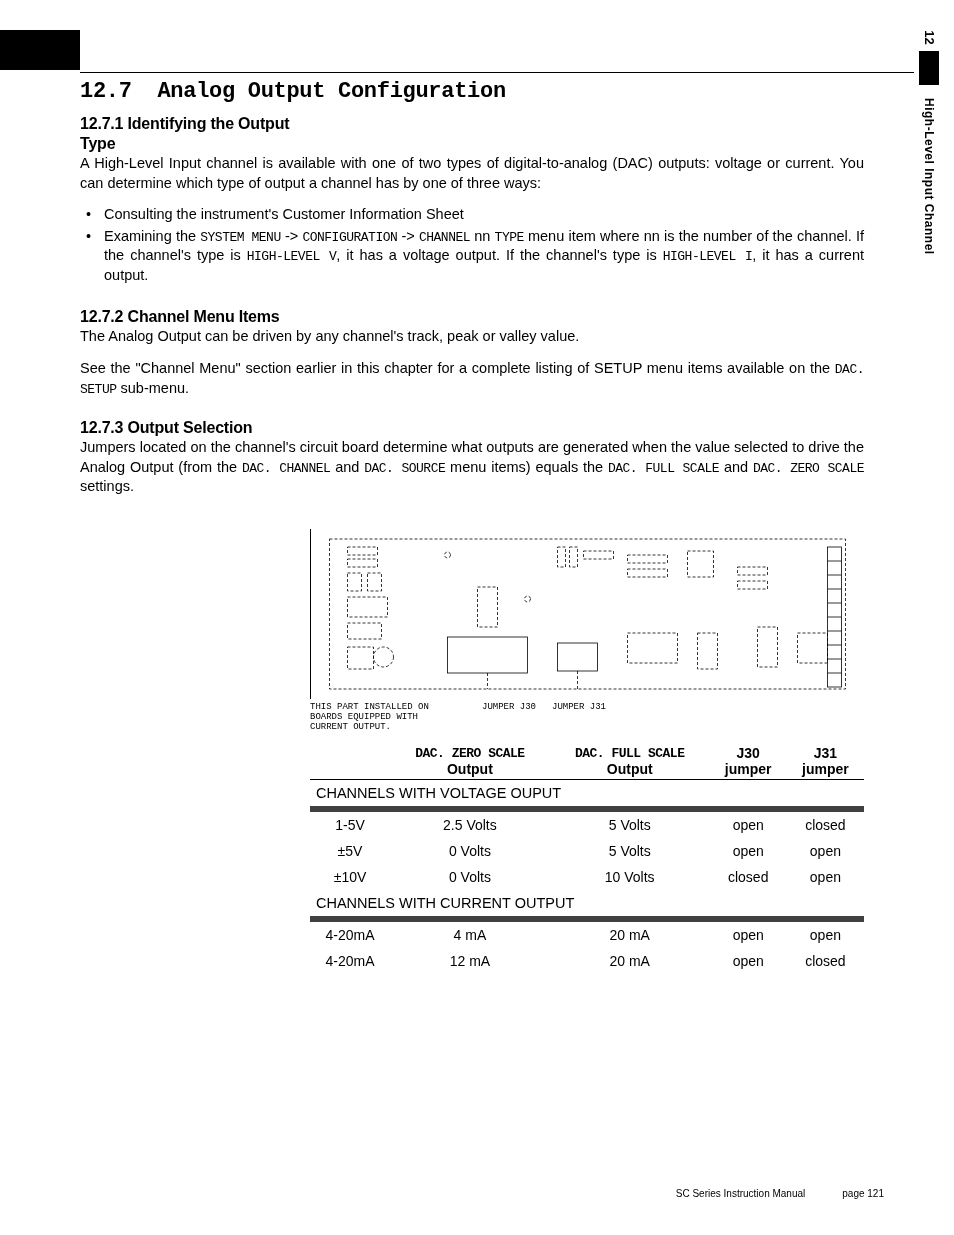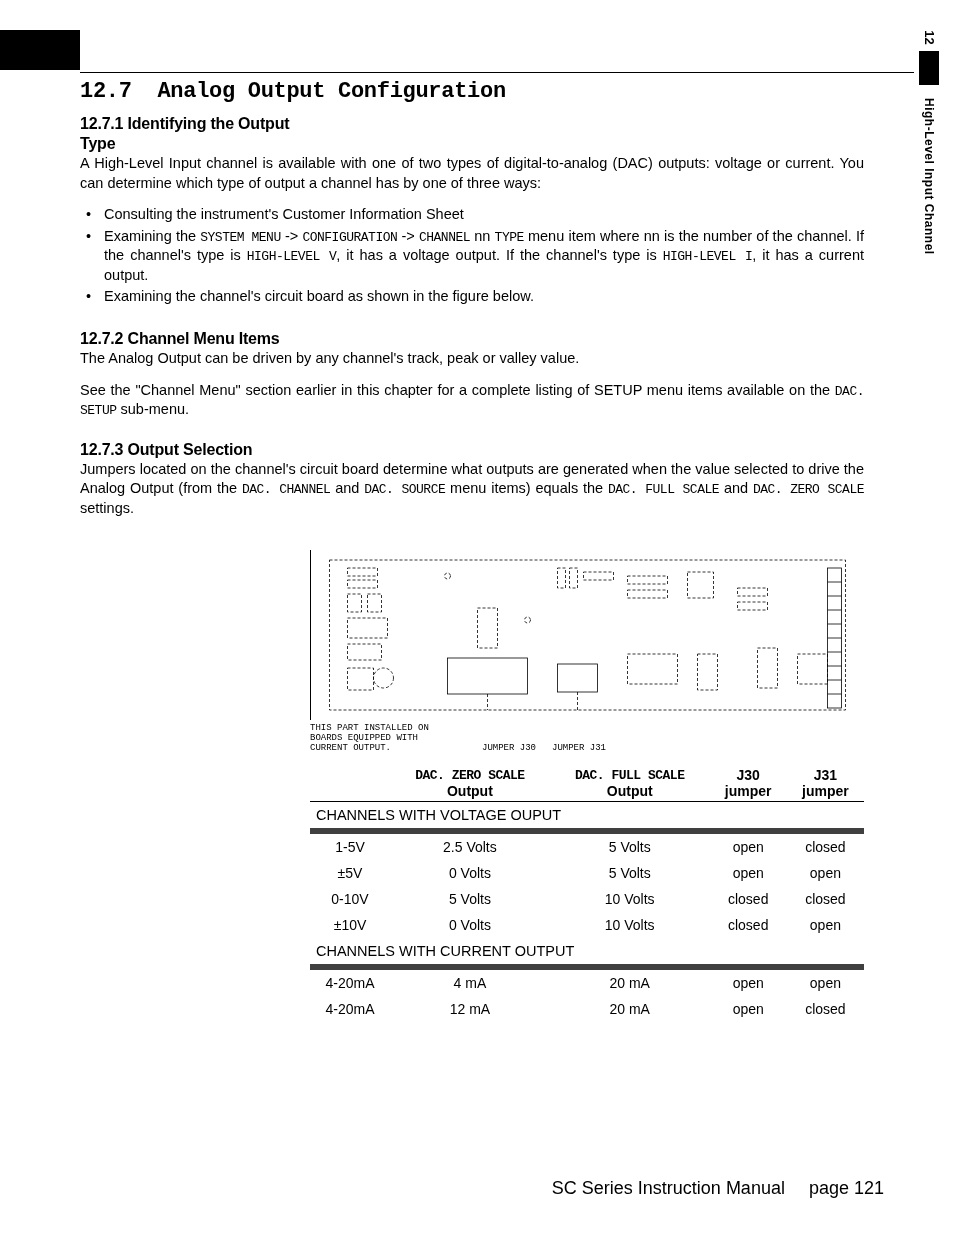--- a/index.html
+++ b/index.html
@@ -113,21 +113,21 @@
     padding: 8px 4px 4px 4px;
   }
   .circuit svg { width: 100%; height: 160px; }
   .callouts {
     font-family: "Courier New", monospace;
     font-size: 9px;
     line-height: 1.1;
     margin-top: 4px;
     display: flex;
     gap: 16px;
-    align-items: flex-end;
+    align-items: flex-start;
   }
   .callouts .note { max-width: 150px; }
   .fig-caption {
     text-align: center;
     font-family: "Arial Narrow", Arial, sans-serif;
     font-weight: bold;
     font-size: 14px;
     margin: 14px 0 24px 0;
   }
   .jumper-table {
@@ -157,22 +157,22 @@
     border-bottom: 6px solid #404040;
     font-size: 14.5px;
   }
   .col-blank { width: 80px; }
   .footer {
     position: absolute;
     bottom: 36px;
     left: 80px; right: 70px;
     display: flex;
     justify-content: flex-end;
-    gap: 24px;
-    font-size: 18px;
+    gap: 37px;
+    font-size: 10px;
   }
 </style>
 </head>
 <body>
 
 <div class="page">
   <div class="black-bar"></div>
 
   <div class="side-tab">
     <span class="side-num">12</span>
@@ -192,21 +192,20 @@
       <span>12.7.1</span>
       <span>Identifying the Output Type</span>
     </div>
     <div class="body-col">
       <p>A High-Level Input channel is available with one of two types of digital-to-analog (DAC) outputs: voltage or current.  You can determine which type of output a channel has by one of three ways:</p>
       <ul>
         <li><span>Consulting the instrument's Customer Information Sheet</span></li>
         <li>
           <span>Examining the </span><span class="mono">SYSTEM MENU</span><span> -&gt; </span><span class="mono">CONFIGURATION</span><span> -&gt; </span><span class="mono">CHANNEL</span><span> nn </span><span class="mono">TYPE</span><span> menu item where nn is the number of the channel. If the channel's type is </span><span class="mono">HIGH-LEVEL V</span><span>, it has a voltage output. If the channel's type is </span><span class="mono">HIGH-LEVEL I</span><span>, it has a current output.</span>
         </li>
-        <li><span>Examining the channel's circuit board as shown in the figure below.</span></li>
       </ul>
     </div>
   </div>
 
   <div class="row">
     <div class="side-head">
       <span>12.7.2</span>
       <span>Channel Menu Items</span>
     </div>
     <div class="body-col">
@@ -306,27 +305,20 @@
             <td>closed</td>
           </tr>
         <tr>
             <td>±5V</td>
             <td>0 Volts</td>
             <td>5 Volts</td>
             <td>open</td>
             <td>open</td>
           </tr>
         <tr>
-            <td>0-10V</td>
-            <td>5 Volts</td>
-            <td>10 Volts</td>
-            <td>closed</td>
-            <td>closed</td>
-          </tr>
-        <tr>
             <td>±10V</td>
             <td>0 Volts</td>
             <td>10 Volts</td>
             <td>closed</td>
             <td>open</td>
           </tr>
         <tr class="group-row">
             <td colspan="5">CHANNELS WITH CURRENT OUTPUT</td>
           </tr>
         <tr>

